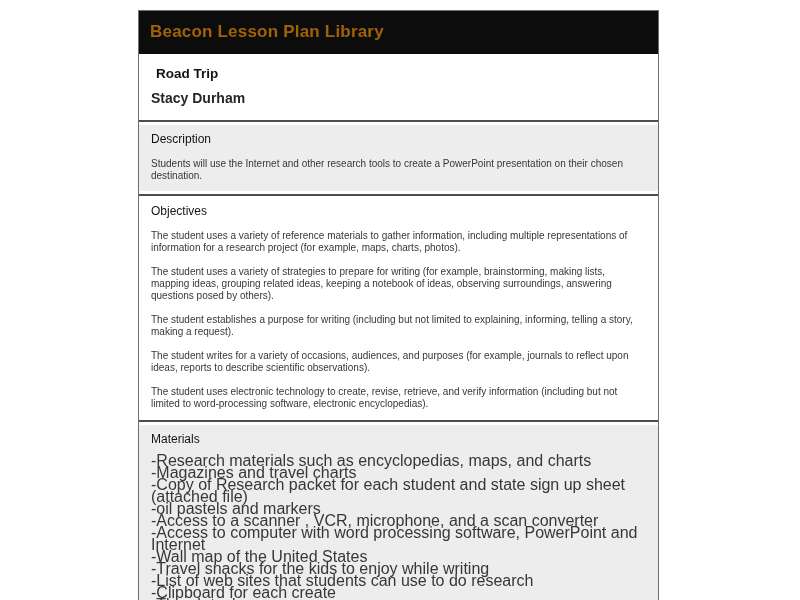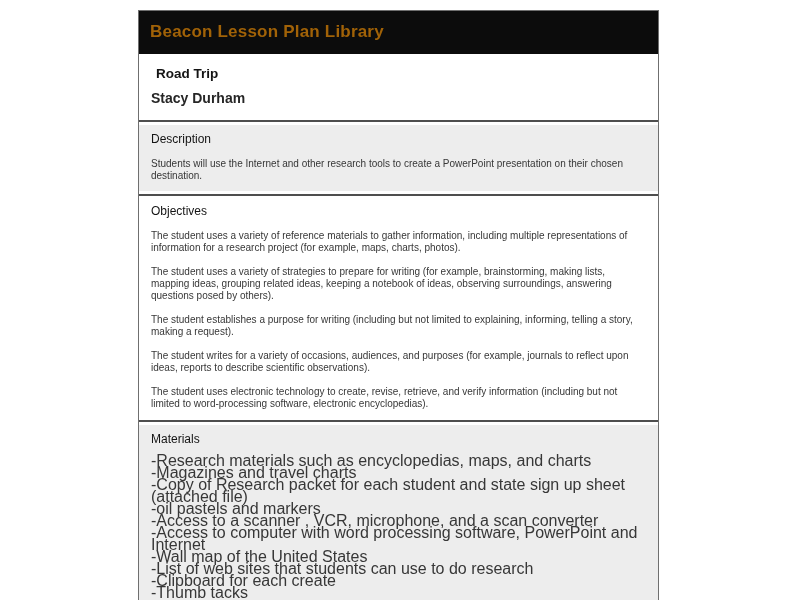--- a/index.html
+++ b/index.html
@@ -108,20 +108,21 @@
 
   <div class="section gray divided">
     <div class="sec-heading">Materials</div>
     <div class="mat-line">-Research materials such as encyclopedias, maps, and charts</div>
     <div class="mat-line">-Magazines and travel charts</div>
     <div class="mat-line">-Copy of Research packet for each student and state sign up sheet (attached file)</div>
     <div class="mat-line">-oil pastels and markers</div>
     <div class="mat-line">-Access to a scanner , VCR, microphone, and a scan converter</div>
     <div class="mat-line">-Access to computer with word processing software, PowerPoint and Internet</div>
     <div class="mat-line">-Wall map of the United States</div>
+    <div class="mat-line">-Travel snacks for the kids to enjoy while writing</div>
     <div class="mat-line">-List of web sites that students can use to do research</div>
     <div class="mat-line">-Clipboard for each create</div>
     <div class="mat-line">-Thumb tacks</div>
   </div>
 
   <div class="section divided">
     <div class="sec-heading">Preparations</div>
   </div>
 
 </div>

